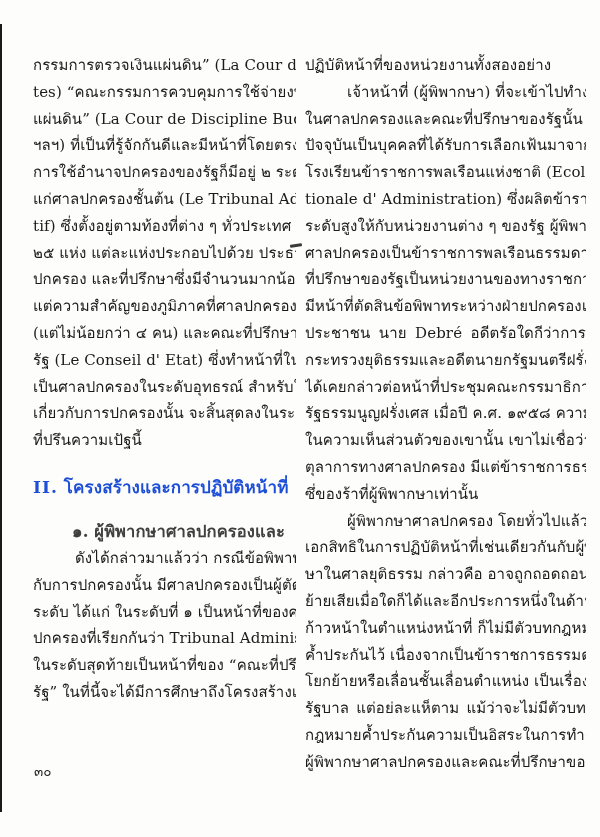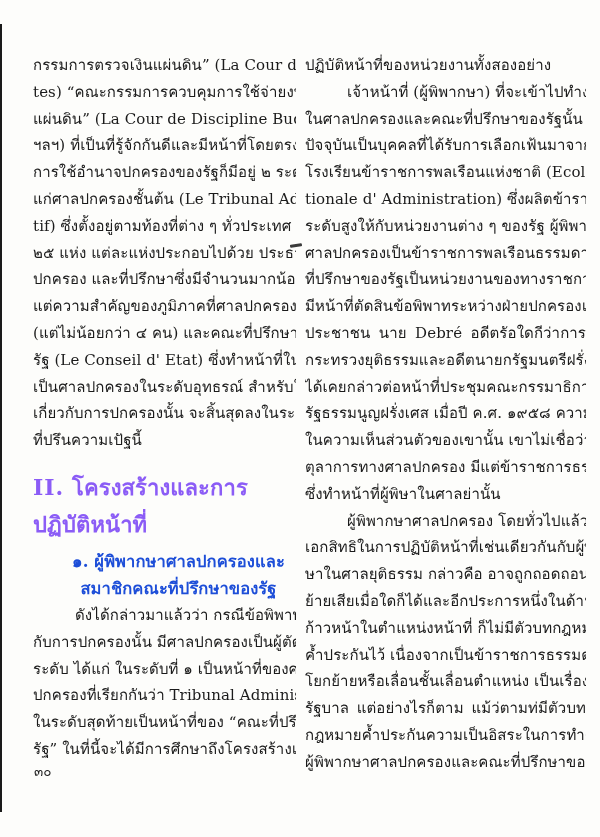--- a/index.html
+++ b/index.html
@@ -45,34 +45,34 @@
     overflow: hidden;
     text-align: justify;
     text-align-last: justify;
     white-space: nowrap;
   }
   .line.last   { text-align-last: left; white-space: normal; }
   .line.indent { text-indent: 42px; }
   .section-heading {
     margin-top: 15px;
     font-weight: bold;
-    font-size: 22px;
+    font-size: 17px;
     line-height: 37px;
-    color: #8b5cf6;
+    color: #1d4ed8;
   }
   .section-heading .h-line1 .sec-num { letter-spacing: 1px; }
   .section-heading .h-line2 { padding-left: 27px; }
   .subsection-heading {
-    margin-top: 5px;
+    margin-top: 12px;
     font-weight: bold;
     font-size: 16.5px;
     line-height: 27px;
     text-align: center;
     padding-left: 28px;
-    color: #1d4ed8;
+    color: #404040;
   }
   .page-number {
     position: absolute;
     left: 34px;
     top: 760px;
     font-size: 13.5px;
     color: #222;
   }
 </style>
 </head>
@@ -101,21 +101,20 @@
         <div class="line">เกี่ยวกับการปกครองนั้น จะสิ้นสุดลงในระดับคณะ</div>
         <div class="line last">ที่ปรึนความเปัฐนี้</div>
       </div>
 
     <div class="section-heading">
       <div class="h-line1"><span class="sec-num">II.</span> <span>โครงสร้างและการปฏิบัติหน้าที่</span></div>
     </div>
 
     <div class="subsection-heading">
       <div>๑. ผู้พิพากษาศาลปกครองและ</div>
-      <div>สมาชิกคณะที่ปรึกษาของรัฐ</div>
     </div>
 
     <div>
         <div class="line indent">ดังได้กล่าวมาแล้วว่า กรณีข้อพิพาทเกี่ยว</div>
         <div class="line">กับการปกครองนั้น มีศาลปกครองเป็นผู้ตัดสินอยู่ ๒</div>
         <div class="line">ระดับ ได้แก่ ในระดับที่ ๑ เป็นหน้าที่ของศาล</div>
         <div class="line">ปกครองที่เรียกกันว่า Tribunal Administratif และ</div>
         <div class="line">ในระดับสุดท้ายเป็นหน้าที่ของ “คณะที่ปรึกษาของ</div>
         <div class="line">รัฐ” ในที่นี้จะได้มีการศึกษาถึงโครงสร้างและการ</div>
       </div>
@@ -132,29 +131,29 @@
         <div class="line">ระดับสูงให้กับหน่วยงานต่าง ๆ ของรัฐ ผู้พิพากษา</div>
         <div class="line">ศาลปกครองเป็นข้าราชการพลเรือนธรรมดา คณะ</div>
         <div class="line">ที่ปรึกษาของรัฐเป็นหน่วยงานของทางราชการ ซึ่ง</div>
         <div class="line">มีหน้าที่ตัดสินข้อพิพาทระหว่างฝ่ายปกครองและ</div>
         <div class="line">ประชาชน นาย Debré อดีตรัอใดกีว่าการ</div>
         <div class="line">กระทรวงยุติธรรมและอดีตนายกรัฐมนตรีฝรั่งเศส</div>
         <div class="line">ได้เคยกล่าวต่อหน้าที่ประชุมคณะกรรมาธิการแห่ง</div>
         <div class="line">รัฐธรรมนูญฝรั่งเศส เมื่อปี ค.ศ. ๑๙๕๘ ความว่า</div>
         <div class="line">ในความเห็นส่วนตัวของเขานั้น เขาไม่เชื่อว่าจะมี</div>
         <div class="line">ตุลาการทางศาลปกครอง มีแต่ข้าราชการธรรมดา</div>
-        <div class="line last">ซึ่งทำหน้าที่ผู้พิษาในศาลย่านั้น</div>
+        <div class="line last">ซึ่ของร้าที่ผู้พิพากษาเท่านั้น</div>
         <div class="line indent">ผู้พิพากษาศาลปกครอง โดยทั่วไปแล้วมิได้มี</div>
         <div class="line">เอกสิทธิในการปฏิบัติหน้าที่เช่นเดียวกันกับผู้พิพาก-</div>
         <div class="line">ษาในศาลยุติธรรม กล่าวคือ อาจถูกถอดถอนโยก</div>
         <div class="line">ย้ายเสียเมื่อใดก็ได้และอีกประการหนึ่งในด้านความ</div>
         <div class="line">ก้าวหน้าในตำแหน่งหน้าที่ ก็ไม่มีตัวบทกฎหมายใด</div>
         <div class="line">ค้ำประกันไว้ เนื่องจากเป็นข้าราชการธรรมดา การ</div>
         <div class="line">โยกย้ายหรือเลื่อนชั้นเลื่อนตำแหน่ง เป็นเรื่องของ</div>
-        <div class="line">รัฐบาล แต่อย่างไรก็ตาม แม้ว่ตามท่มีตัวบท</div>
+        <div class="line">รัฐบาล แต่อย่ละแห็ตาม แม้ว่าจะไม่มีตัวบท</div>
         <div class="line">กฎหมายค้ำประกันความเป็นอิสระในการทำงานของ</div>
         <div class="line">ผู้พิพากษาศาลปกครองและคณะที่ปรึกษาของรัฐก็</div>
       </div>
   </div>
 
   <div class="page-number">๓๐</div>
 
 </div>
 
 </body></html>

